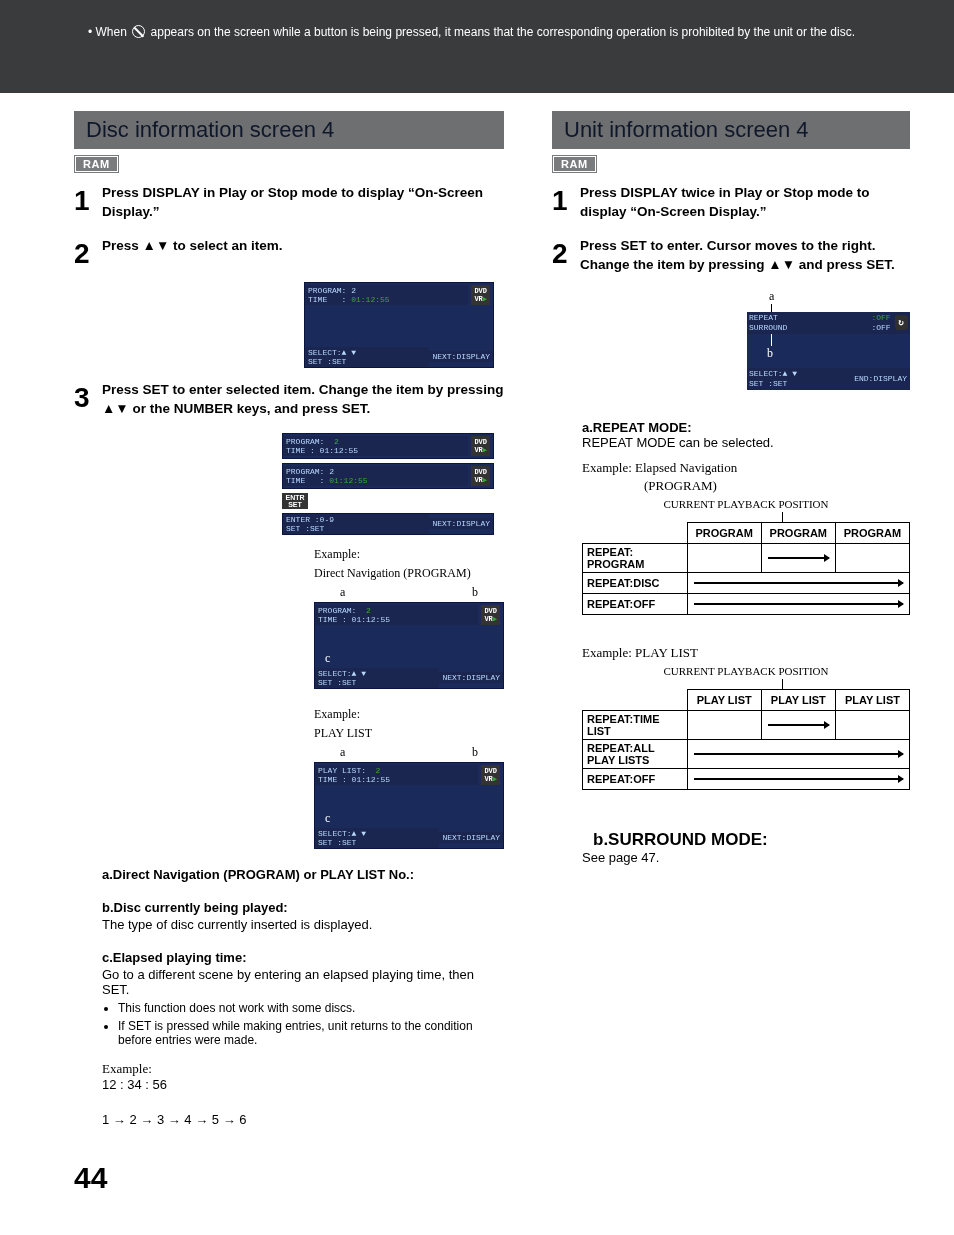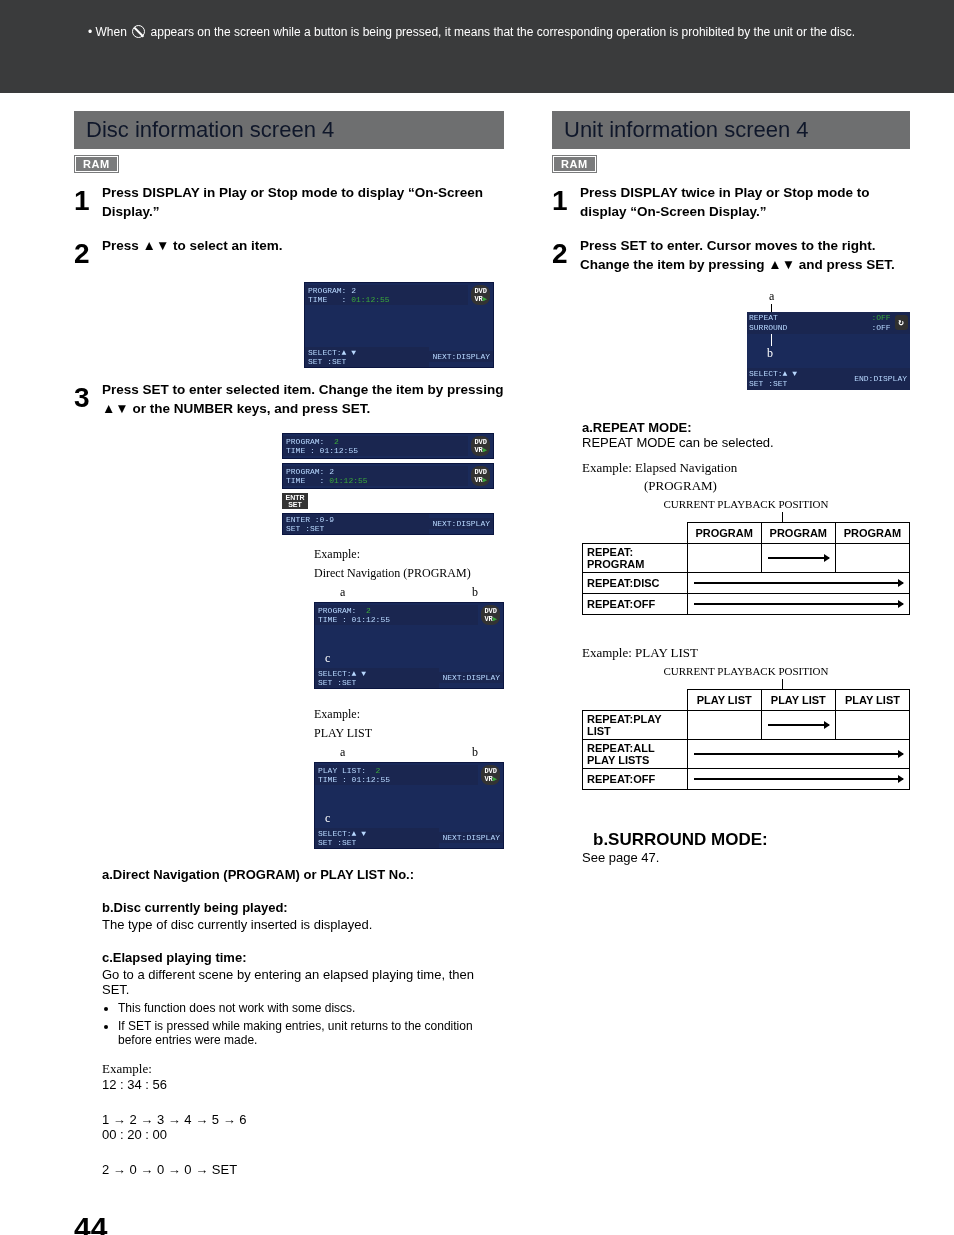--- a/index.html
+++ b/index.html
@@ -118,21 +118,21 @@
   }
   .osd .hdr-left,.osd .ftr-left{
     background:var(--osd-label);
     flex:1;
     padding:1px 3px;
   }
   .osd .hdr-badge{
     background:#333;color:#fff;
     font-size:7px;font-weight:bold;
     padding:2px 3px;
-    border-radius:8px;
+    border-radius:0;
     margin:2px 3px;
     white-space:nowrap;
   }
   .osd .mid{height:40px;}
   .osd .mid.sm{height:22px;}
   .osd .ftr-row .next{
     background:var(--osd-label);
     padding:1px 3px;
     font-size:8px;
   }
@@ -373,24 +373,20 @@
         <li>This function does not work with some discs.</li>
         <li>If SET is pressed while making entries, unit returns to the condition before entries were made.</li>
       </ul>
     </div>
 
     <div class="example-block">
       <div>Example:</div>
       <div class="row mono">
         <span>12 : 34 : 56</span>
         <span>1 → 2 → 3 → 4 → 5 → 6</span>
-      </div>
-      <div class="row mono">
-        <span>00 : 20 : 00</span>
-        <span>2 → 0 → 0 → 0 → SET</span>
       </div>
     </div>
 
   </div>
 
   <div class="col right">
     <div class="section-bar">Unit information screen 4</div>
     <div class="disc-label-row">
       <span class="ram-tag">RAM</span>
     </div>
@@ -486,21 +482,21 @@
       </div>
       <table class="rep-table">
         <tbody>
             <tr>
           <td style="border:none;background:transparent;width:32%"></td>
           <th>PLAY LIST</th>
           <th>PLAY LIST</th>
           <th>PLAY LIST</th>
         </tr>
         <tr>
-          <td>REPEAT:PLAY LIST</td>
+          <td>REPEAT:TIME LIST</td>
           <td></td>
               <td class="arrow-cell">
                 <div class="arrow"></div>
               </td>
               <td></td>
         </tr>
         <tr>
           <td>REPEAT:ALL PLAY LISTS</td>
           <td class="arrow-cell" colspan="3">
                 <div class="arrow"></div>

